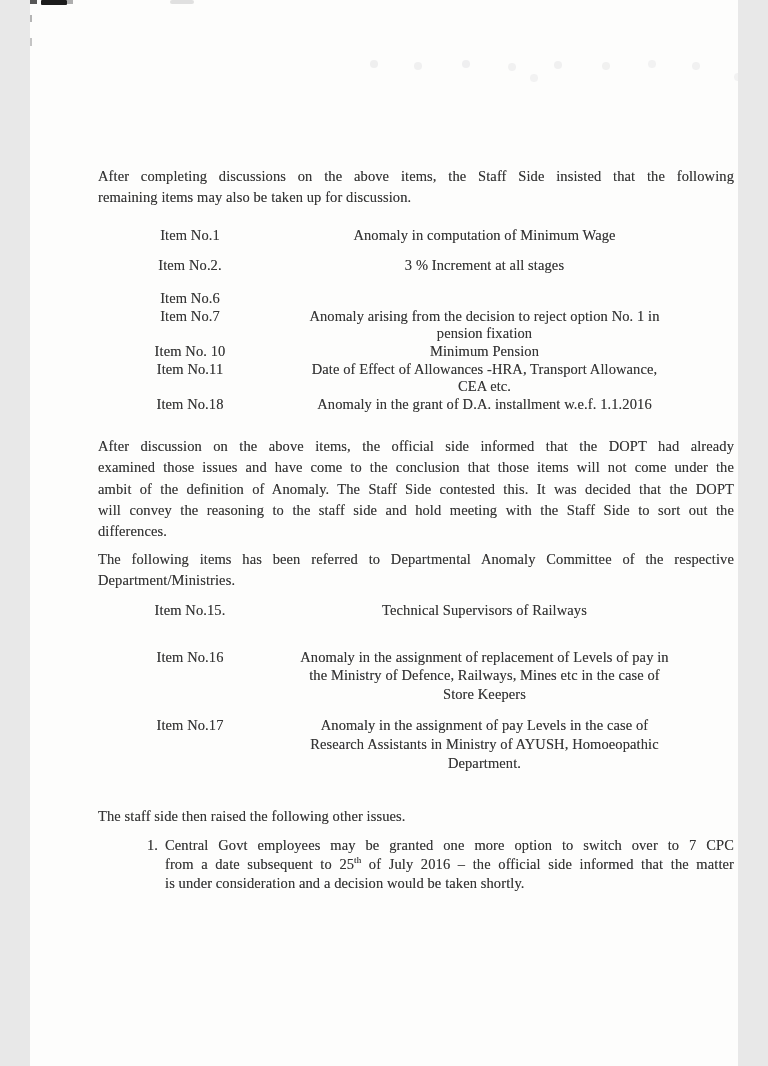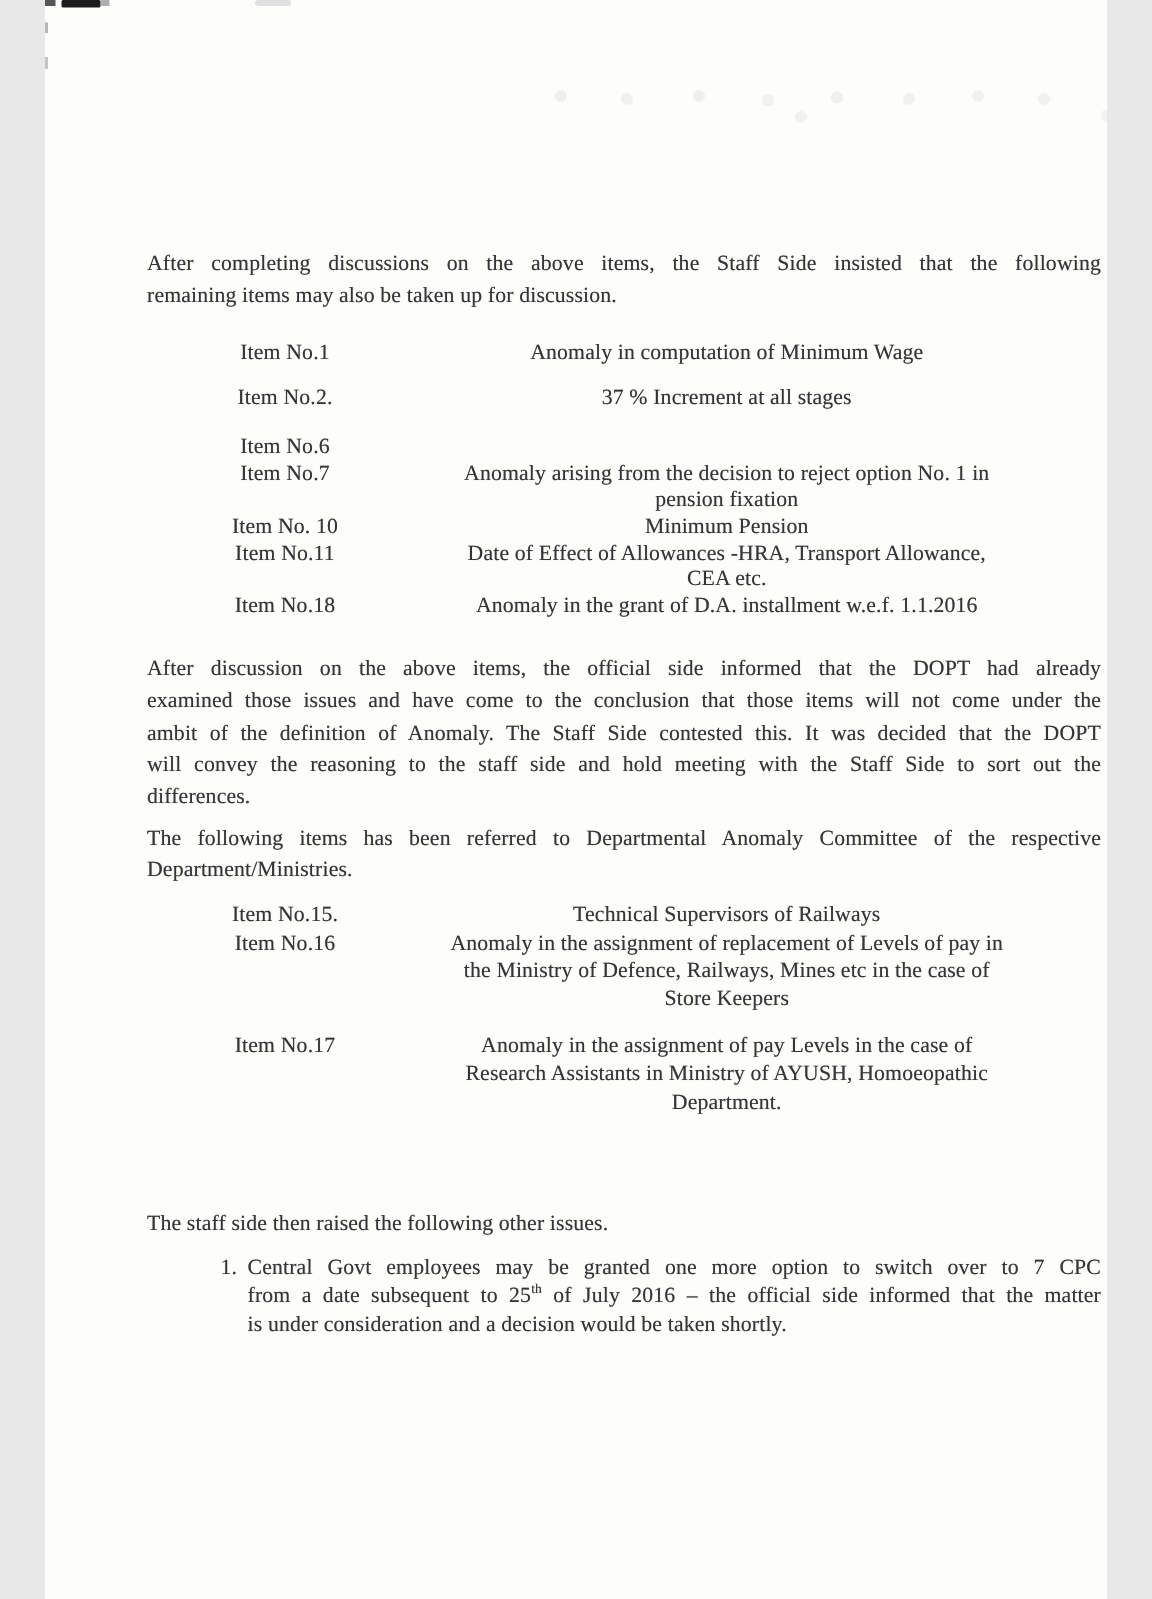--- a/index.html
+++ b/index.html
@@ -23,21 +23,21 @@
   .just { text-align: justify; text-align-last: justify; }
 
   
   .item-row { display: flex; align-items: flex-start; padding-left: 47px; text-align: center; }
   .item-label { width: 90px; flex: 0 0 90px; }
   .item-text { flex: 1 1 auto; }
   .list1 { font-size: 14.5px; line-height: 17.6px; }
   .list1 .gap-a { margin-bottom: 12px; }
   .list1 .gap-b { margin-bottom: 16px; }
   .list2 { font-size: 14.5px; line-height: 18.6px; }
-  .list2 .gap-c { }
+  .list2 .gap-c { margin-bottom: 28px; }
   .list2 .gap-d { margin-bottom: 13px; }
 
   
   .num-row { display: flex; align-items: flex-start; padding-left: 49px; font-size: 14.5px; line-height: 19.2px; }
   .num-col { width: 18px; flex: 0 0 18px; }
   .num-text { flex: 1 1 auto; }
   sup.sp { font-size: 9px; vertical-align: super; line-height: 0; }
 
   
   .artifact { position: absolute; }
@@ -75,21 +75,21 @@
   <div class="block list1 txt" style="top:227px">
     <div class="item-row gap-a">
       <div class="item-label">Item No.1</div>
       <div class="item-text">
         <div class="line">Anomaly in computation of Minimum Wage</div>
       </div>
     </div>
     <div class="item-row gap-b">
       <div class="item-label">Item No.2.</div>
       <div class="item-text">
-        <div class="line">37 % Increment at all stages</div>
+        <div class="line">3 % Increment at all stages</div>
       </div>
     </div>
     <div class="item-row">
       <div class="item-label">Item No.6</div>
     </div>
     <div class="item-row">
       <div class="item-label">Item No.7</div>
       <div class="item-text">
         <div class="line">Anomaly arising from the decision to reject option No. 1 in</div>
         <div class="line">pension fixation</div>

